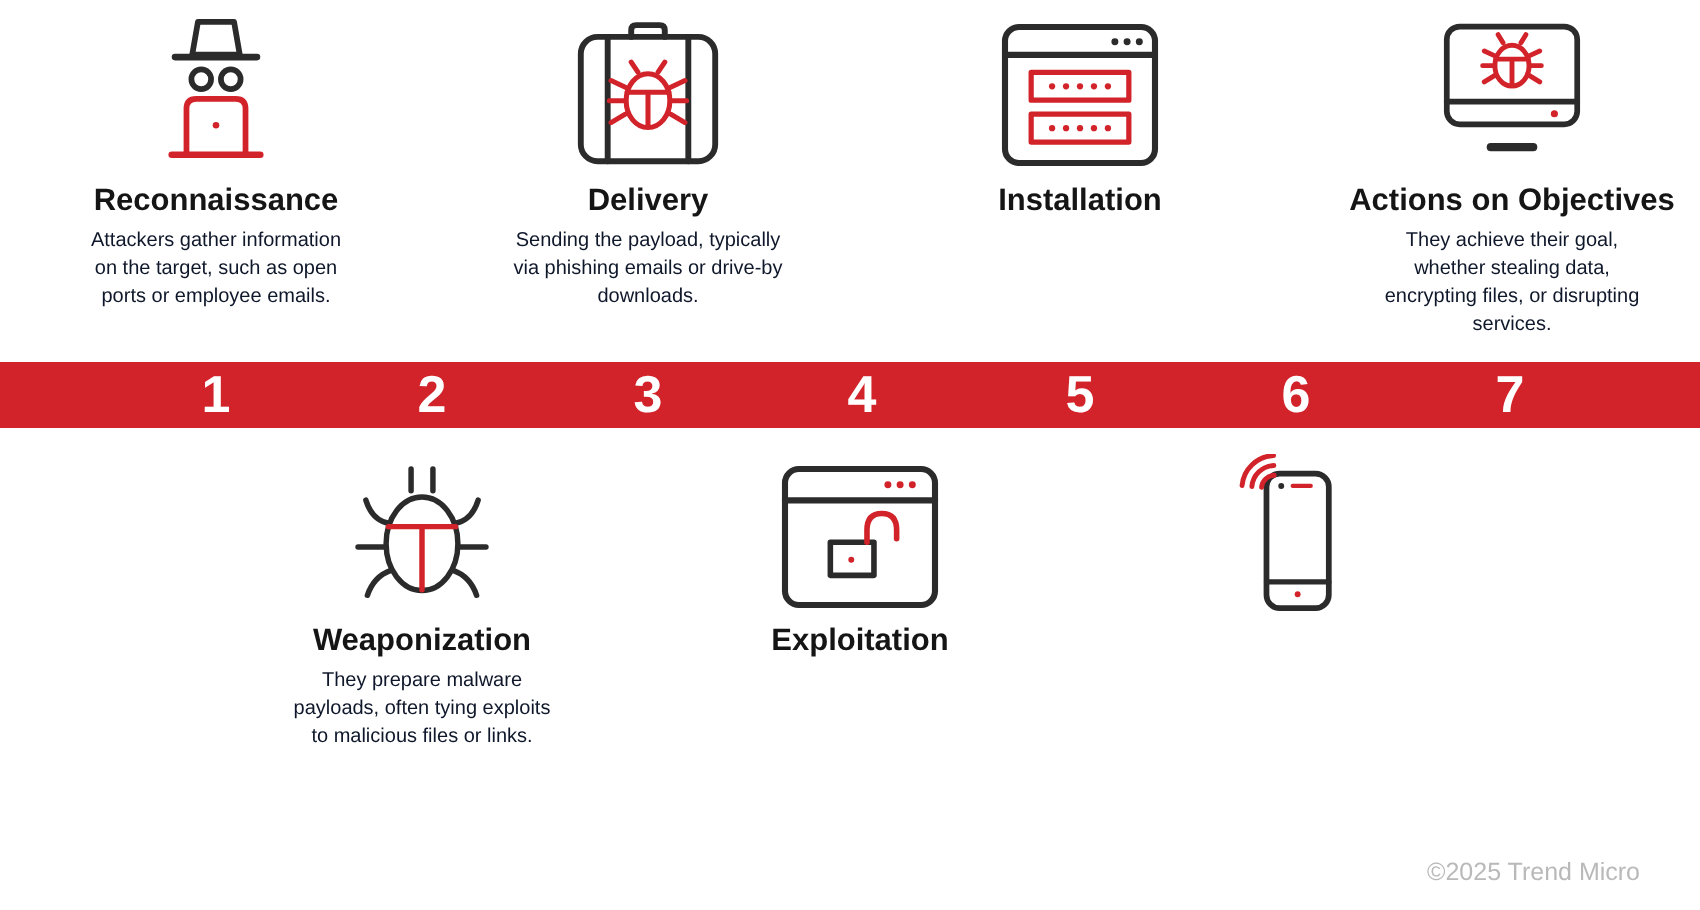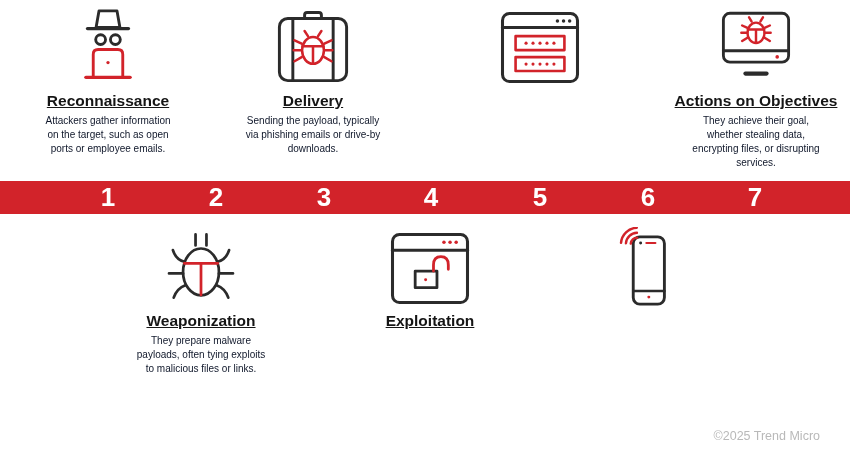--- a/index.html
+++ b/index.html
@@ -6,21 +6,21 @@
   .canvas{
     position:relative;width:850px;height:455px;background:#ffffff;
     font-family:"Liberation Sans",sans-serif;overflow:hidden;
   }
   .stage{position:absolute;text-align:center;}
   .stage-top{top:4px;width:210px;}
   .stage-bottom{top:226px;width:240px;}
   .icon-box{height:86px;display:flex;align-items:center;justify-content:center;}
   .stage-bottom .icon-box{height:84px;}
   .stage-title{
-    margin:2px 0 4px 0;font-size:15.5px;font-weight:700;color:#151515;letter-spacing:0;text-decoration:underline;
+    margin:2px 0 4px 0;font-size:15.5px;font-weight:700;color:#151515;letter-spacing:0;
   }
   .stage-desc{
     font-size:10px;line-height:1.4;color:#0f172a;white-space:pre-line;
   }
   .banner{
     position:absolute;left:0;top:181px;width:850px;height:33px;background:#d2232a;
   }
   .banner .num{
     position:absolute;top:0;width:44px;height:33px;line-height:32px;text-align:center;
     color:#ffffff;font-size:26px;font-weight:700;
@@ -51,21 +51,21 @@
         <path class="r" style="stroke-width:4" d="M8,87 H62"></path>
         <circle class="fr" cx="35" cy="69" r="2"></circle>
       </svg>
     </div>
     <div class="stage-title">Reconnaissance</div>
     <div class="stage-desc">Attackers gather information
 on the target, such as open
 ports or employee emails.</div>
   </div>
 
-  <div class="stage stage-top" style="left:208px;">
+  <div class="stage stage-top" style="left:219px;">
     <div class="icon-box">
       <svg width="84" height="78" viewBox="0 0 100 92">
         <path class="k" d="M40,12 V8 Q40,5 43,5 H57 Q60,5 60,8 V12"></path>
         <rect class="k" x="10" y="12" width="80" height="74" rx="10"></rect>
         <path class="k" d="M26,12 V86 M74,12 V86"></path>
         <path class="rt" d="M44,33 L40,27 M56,33 L60,27"></path>
         <ellipse class="rt" cx="50" cy="50" rx="13" ry="16"></ellipse>
         <path class="rt" d="M36.5,42 L28,38 M36.5,50 H27 M36.5,58 L28,63 M63.5,42 L72,38 M63.5,50 H73 M63.5,58 L72,63"></path>
         <path class="rt" d="M37.5,45 H62.5 M50,45 V65.5"></path>
       </svg>
@@ -91,20 +91,21 @@
           <circle class="fr" cx="58" cy="38" r="1.8"></circle>
           <circle class="fr" cx="66" cy="38" r="1.8"></circle>
         <rect class="rt" x="22" y="54" width="56" height="16"></rect>
         <circle class="fr" cx="34" cy="62" r="1.8"></circle>
           <circle class="fr" cx="42" cy="62" r="1.8"></circle>
           <circle class="fr" cx="50" cy="62" r="1.8"></circle>
           <circle class="fr" cx="58" cy="62" r="1.8"></circle>
           <circle class="fr" cx="66" cy="62" r="1.8"></circle>
       </svg>
     </div>
+    <div class="stage-title">Installation</div>
   </div>
 
   <div class="stage stage-top" style="left:651px;">
     <div class="icon-box">
       <svg width="82" height="75" viewBox="0 0 100 92">
         <rect class="k" x="10" y="4" width="80" height="60" rx="8"></rect>
         <path class="k" d="M10,50 H90"></path>
         <circle class="fr" cx="76" cy="57.5" r="2.2"></circle>
         <path class="k" style="stroke-width:5" d="M37,78 H63"></path>
         <path class="rt" d="M44.5,14 L41.5,9 M55.5,14 L58.5,9"></path>
@@ -123,21 +124,21 @@
   <div class="banner">
     <span class="num" style="left:86px;">1</span>
     <span class="num" style="left:194px;">2</span>
     <span class="num" style="left:302px;">3</span>
     <span class="num" style="left:409px;">4</span>
     <span class="num" style="left:518px;">5</span>
     <span class="num" style="left:626px;">6</span>
     <span class="num" style="left:733px;">7</span>
   </div>
 
-  <div class="stage stage-bottom" style="left:81px;text-align:center;">
+  <div class="stage stage-bottom" style="left:91px;text-align:center;">
     <div class="icon-box">
       <svg width="78" height="78" viewBox="0 0 100 100">
         <path class="k" d="M43,21 V7 M57,21 V7"></path>
         <ellipse class="k" cx="50" cy="55" rx="23" ry="30"></ellipse>
         <path class="k" d="M29,42 Q18,40 14,27 M71,42 Q82,40 86,27"></path>
         <path class="k" d="M27,57 H9 M73,57 H91"></path>
         <path class="k" d="M30,72 Q19,76 15,88 M70,72 Q81,76 85,88"></path>
         <path class="r" d="M28.5,44 H71.5 M50,44 V84.5"></path>
       </svg>
     </div>

